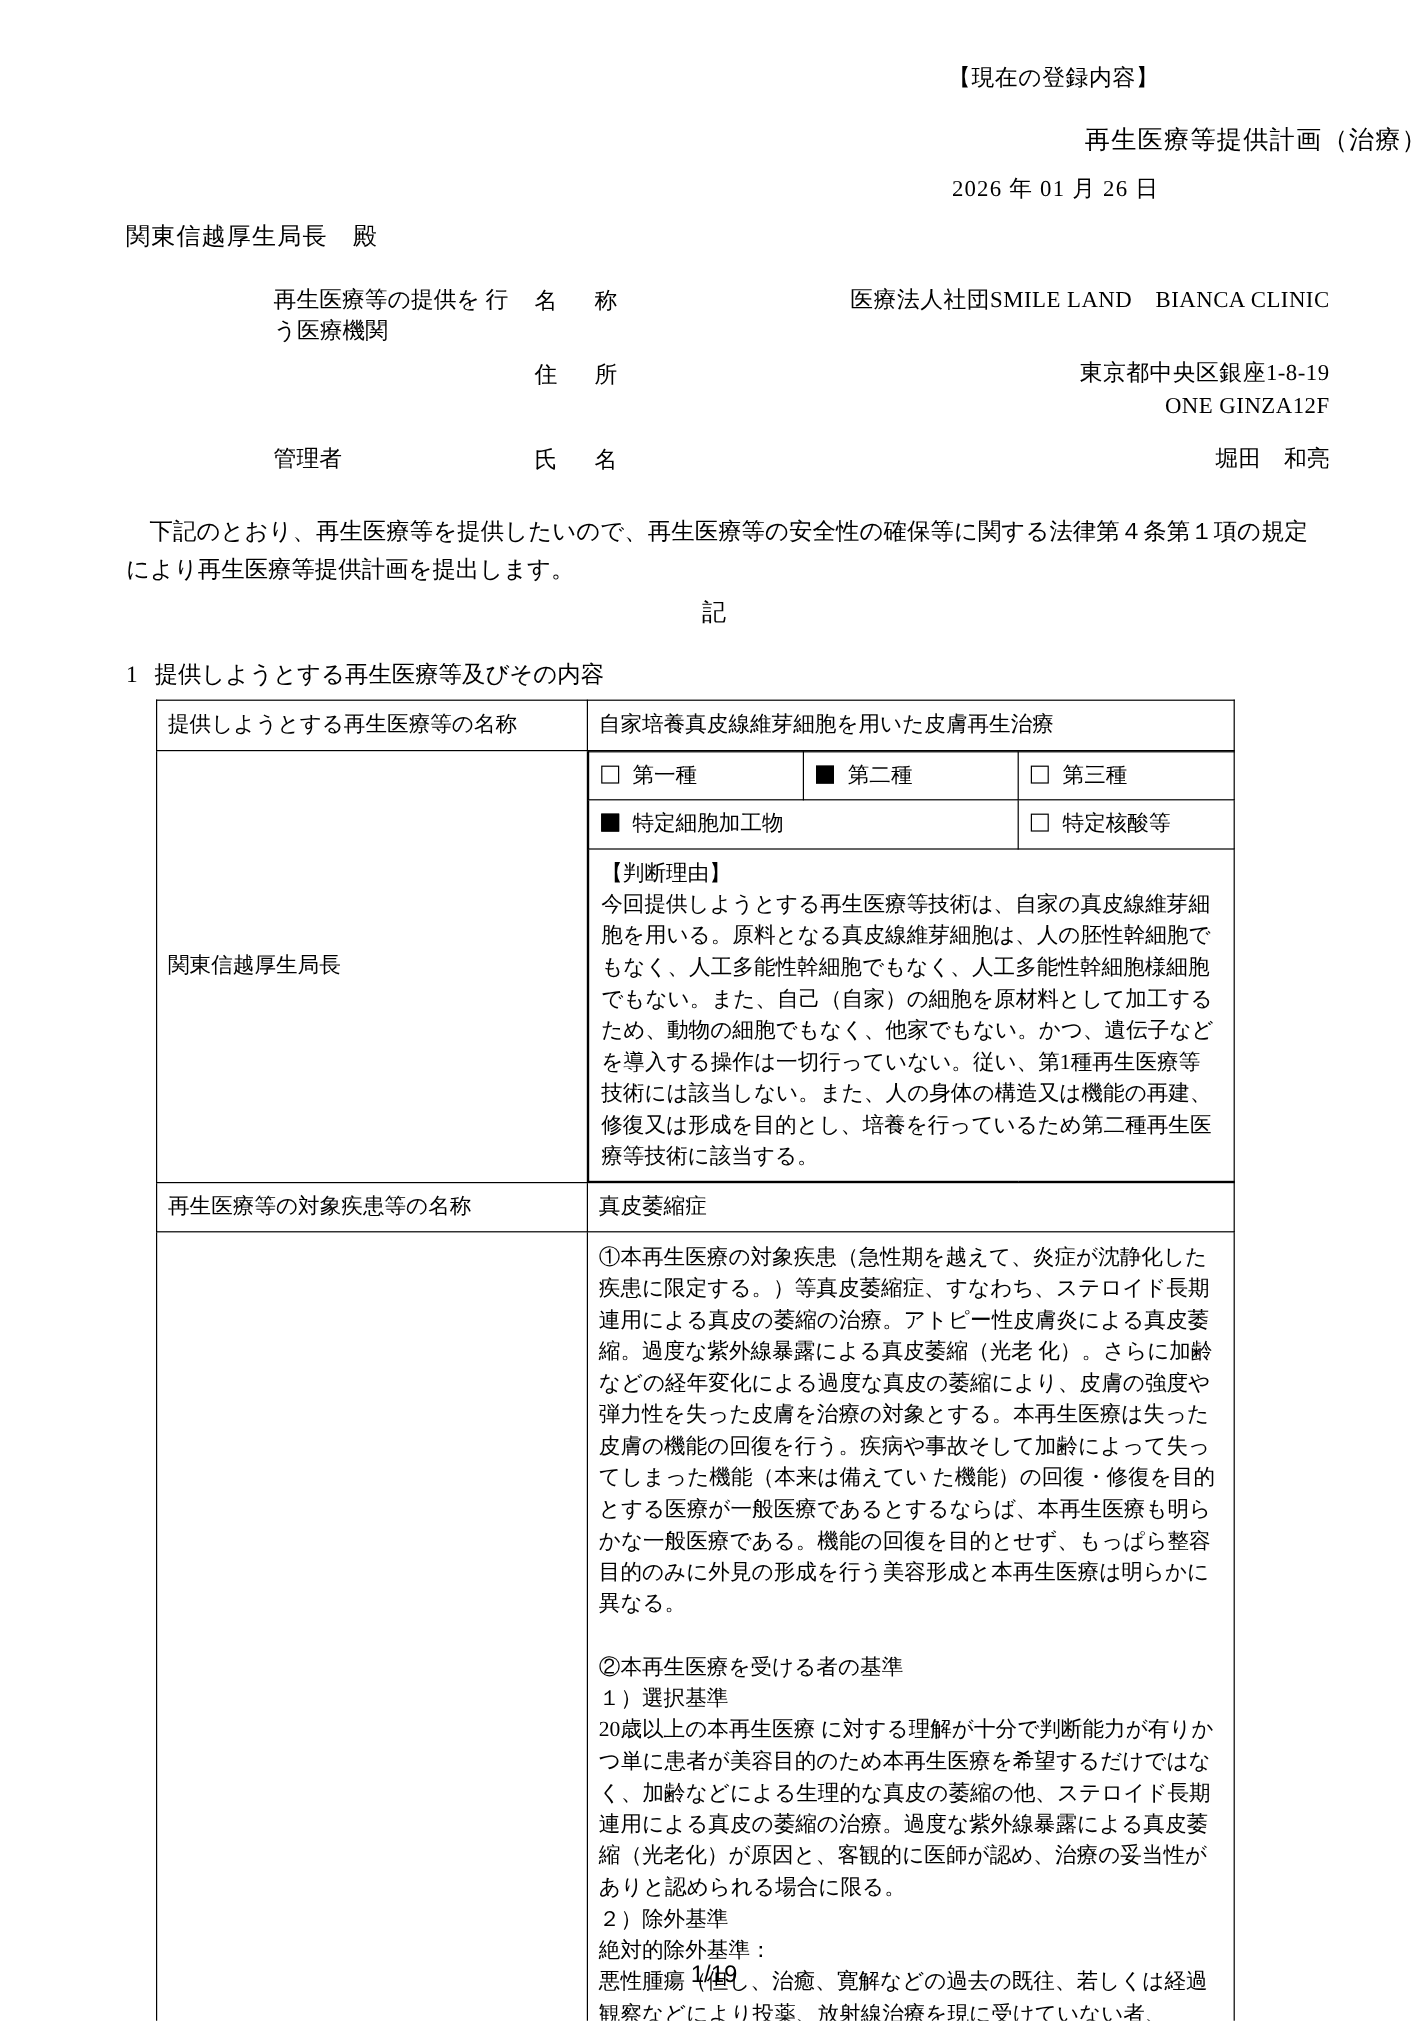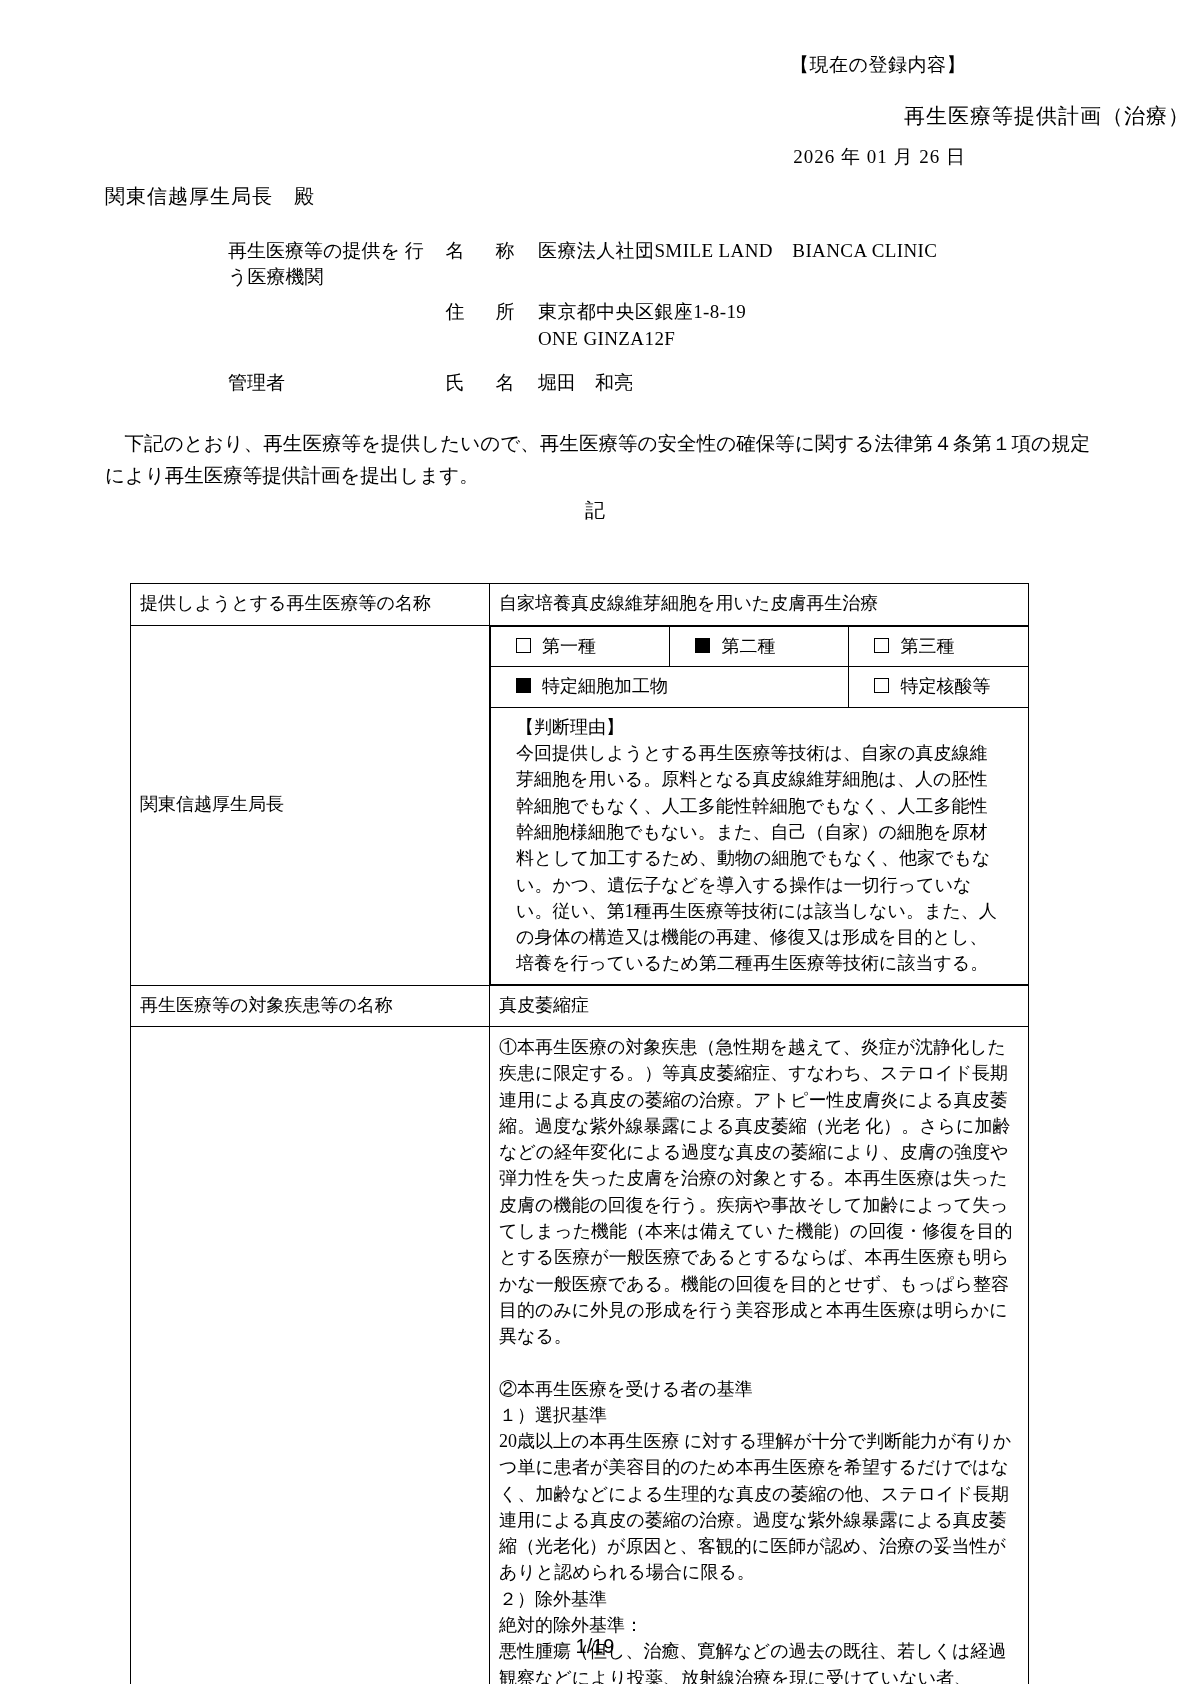--- a/index.html
+++ b/index.html
@@ -77,20 +77,21 @@
   .org-key {
     width: 110px;
     flex: 0 0 110px;
     letter-spacing: 6px;
     text-align: center;
   }
   .org-val {
     flex: 1 1 auto;
     line-height: 1.4;
     white-space: pre-line;
+    text-align: right;
   }
   .mono-ish {
     font-family: "Liberation Serif", "DejaVu Serif", serif;
     letter-spacing: 0.4px;
   }
 
   
   .lead {
     position: absolute;
     top: 428px;
@@ -148,21 +149,21 @@
   td.val-col { width: 520px; }
 
   
   table.inner {
     border-collapse: collapse;
     width: 100%;
     table-layout: fixed;
   }
   table.inner td {
     border: 1.5px solid #000;
-    padding: 7px 25px;
+    padding: 7px 10px;
     font-size: 18px;
     vertical-align: middle;
   }
   td.nopad {
     padding: 0 !important;
     border: none !important;
   }
   .cb {
     display: inline-block;
     width: 15px;
@@ -228,20 +229,23 @@
     </div>
 
   </div>
 
   <div class="lead">
     <p>　下記のとおり、再生医療等を提供したいので、再生医療等の安全性の確保等に関する法律第４条第１項の規定により再生医療等提供計画を提出します。</p>
   </div>
 
   <div class="ki">記</div>
 
+  <div class="sec-head">
+    <span class="sec-num">1</span><span>提供しようとする再生医療等及びその内容</span>
+  </div>
 
   <div class="tbl-wrap">
     <table class="form">
       <tbody>
 
         <tr>
           <td class="label-col">提供しようとする再生医療等の名称</td>
           <td class="val-col">自家培養真皮線維芽細胞を用いた皮膚再生治療</td>
         </tr>
 

